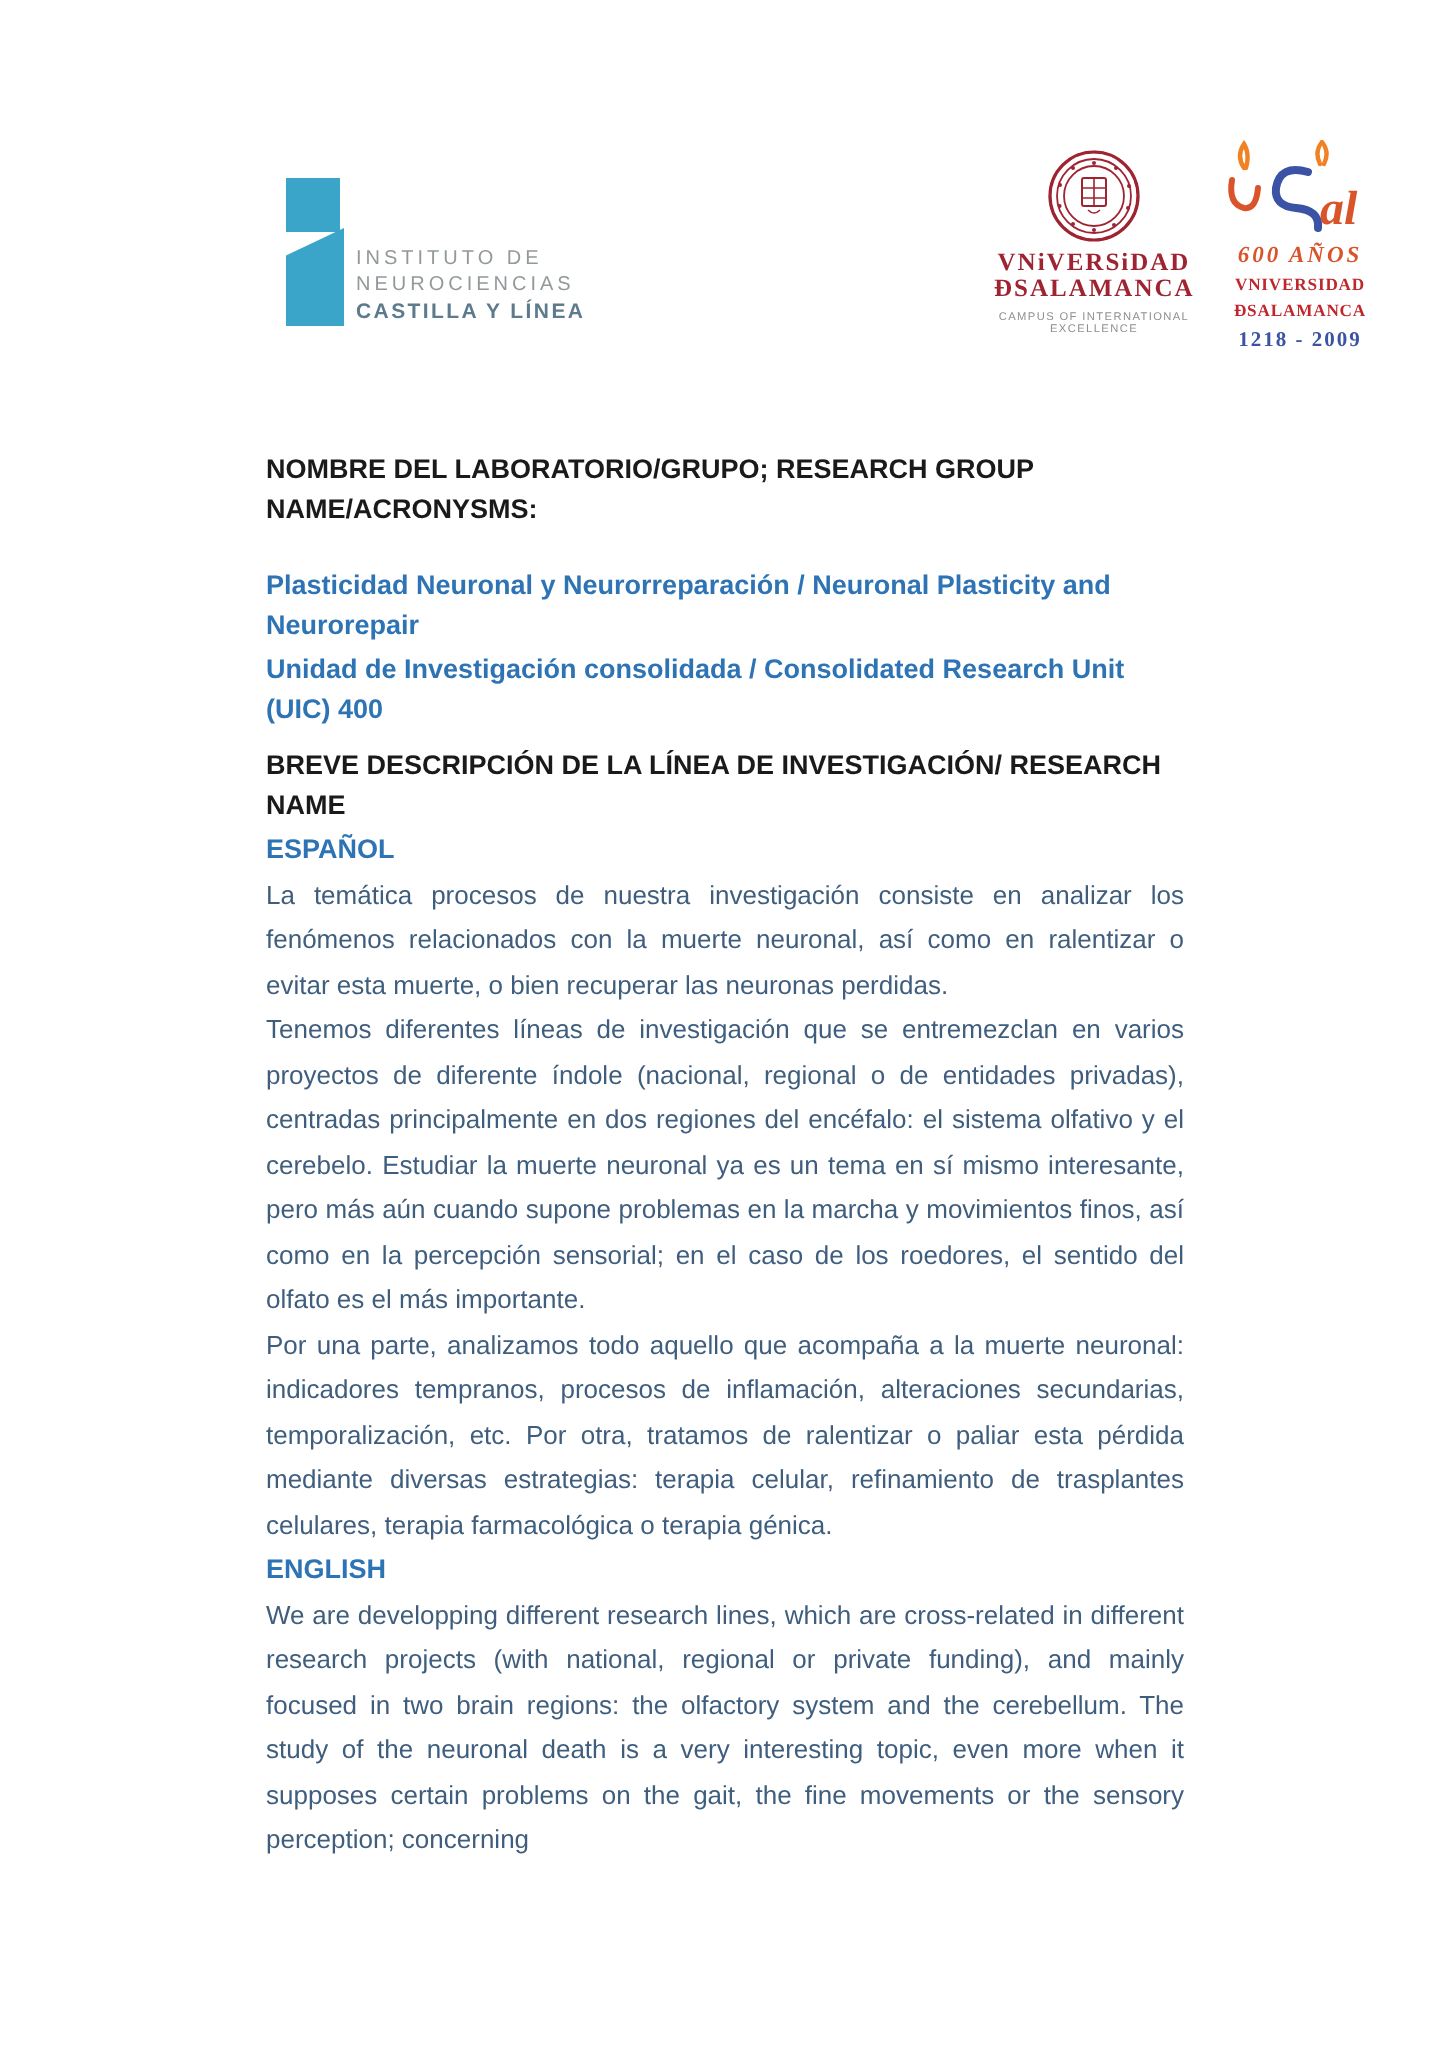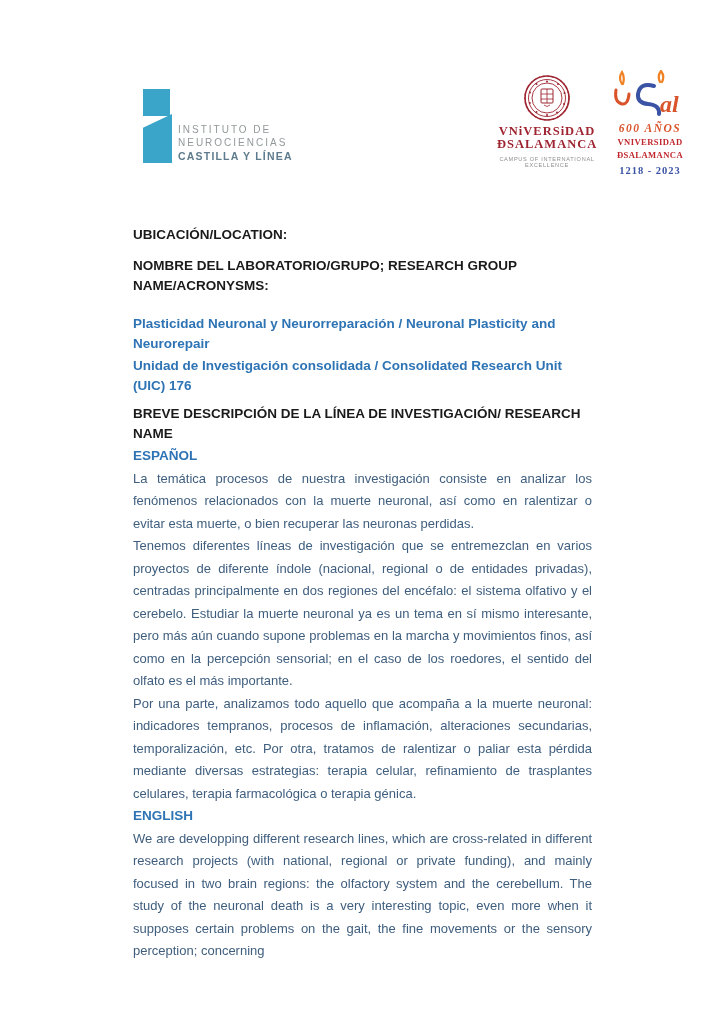--- a/index.html
+++ b/index.html
@@ -119,29 +119,28 @@
     <svg class="usal800-mark" width="84" height="52" viewBox="0 0 84 52">
       <path d="M14 14 q-4 -6 0 -12 q3 5 1 12" fill="none" stroke="#f08223" stroke-width="2.2" stroke-linecap="round"></path>
       <path d="M52 12 q-3 -6 1 -11 q4 5 1 11" fill="none" stroke="#f08223" stroke-width="2.2" stroke-linecap="round"></path>
       <path d="M8 20 q-2 12 6 14 q6 1 7 -10" fill="none" stroke="#d9542b" stroke-width="3" stroke-linecap="round"></path>
       <path d="M46 16 q-14 -4 -16 8 q-1 9 10 10 q12 1 11 10" fill="none" stroke="#3a53a4" stroke-width="4" stroke-linecap="round"></path>
       <text x="52" y="42" font-family="Liberation Serif, serif" font-style="italic" font-weight="bold" font-size="24" fill="#d9542b">al</text>
     </svg>
     <div class="usal800-years">600 AÑOS</div>
     <div class="usal800-name">VNIVERSIDAD</div>
     <div class="usal800-name">ĐSALAMANCA</div>
-    <div class="usal800-dates">1218 - 2023</div>
+    <div class="usal800-dates">1218 - 2009</div>
   </div>
 
   <div class="content">
-    <div class="h-black location-label">UBICACIÓN/LOCATION:</div>
 
     <div class="h-black group-label">NOMBRE DEL LABORATORIO/GRUPO; RESEARCH GROUP NAME/ACRONYSMS:</div>
     <div class="h-blue group-name">Plasticidad Neuronal y Neurorreparación / Neuronal Plasticity and Neurorepair</div>
-    <div class="h-blue group-unit">Unidad de Investigación consolidada / Consolidated Research Unit (UIC) 176</div>
+    <div class="h-blue group-unit">Unidad de Investigación consolidada / Consolidated Research Unit (UIC) 400</div>
 
     <div class="h-black description-label">BREVE DESCRIPCIÓN DE LA LÍNEA DE INVESTIGACIÓN/ RESEARCH NAME</div>
 
     <div class="lang-heading">ESPAÑOL</div>
     <div class="para">La temática procesos de nuestra investigación consiste en analizar los fenómenos relacionados con la muerte neuronal, así como en ralentizar o evitar esta muerte, o bien recuperar las neuronas perdidas.</div>
     <div class="para">Tenemos diferentes líneas de investigación que se entremezclan en varios proyectos de diferente índole (nacional, regional o de entidades privadas), centradas principalmente en dos regiones del encéfalo: el sistema olfativo y el cerebelo. Estudiar la muerte neuronal ya es un tema en sí mismo interesante, pero más aún cuando supone problemas en la marcha y movimientos finos, así como en la percepción sensorial; en el caso de los roedores, el sentido del olfato es el más importante.</div>
     <div class="para">Por una parte, analizamos todo aquello que acompaña a la muerte neuronal: indicadores tempranos, procesos de inflamación, alteraciones secundarias, temporalización, etc. Por otra, tratamos de ralentizar o paliar esta pérdida mediante diversas estrategias: terapia celular, refinamiento de trasplantes celulares, terapia farmacológica o terapia génica.</div>
 
     <div class="lang-heading">ENGLISH</div>
     <div class="para">We are developping different research lines, which are cross-related in different research projects (with national, regional or private funding), and mainly focused in two brain regions: the olfactory system and the cerebellum. The study of the neuronal death is a very interesting topic, even more when it supposes certain problems on the gait, the fine movements or the sensory perception; concerning</div>

